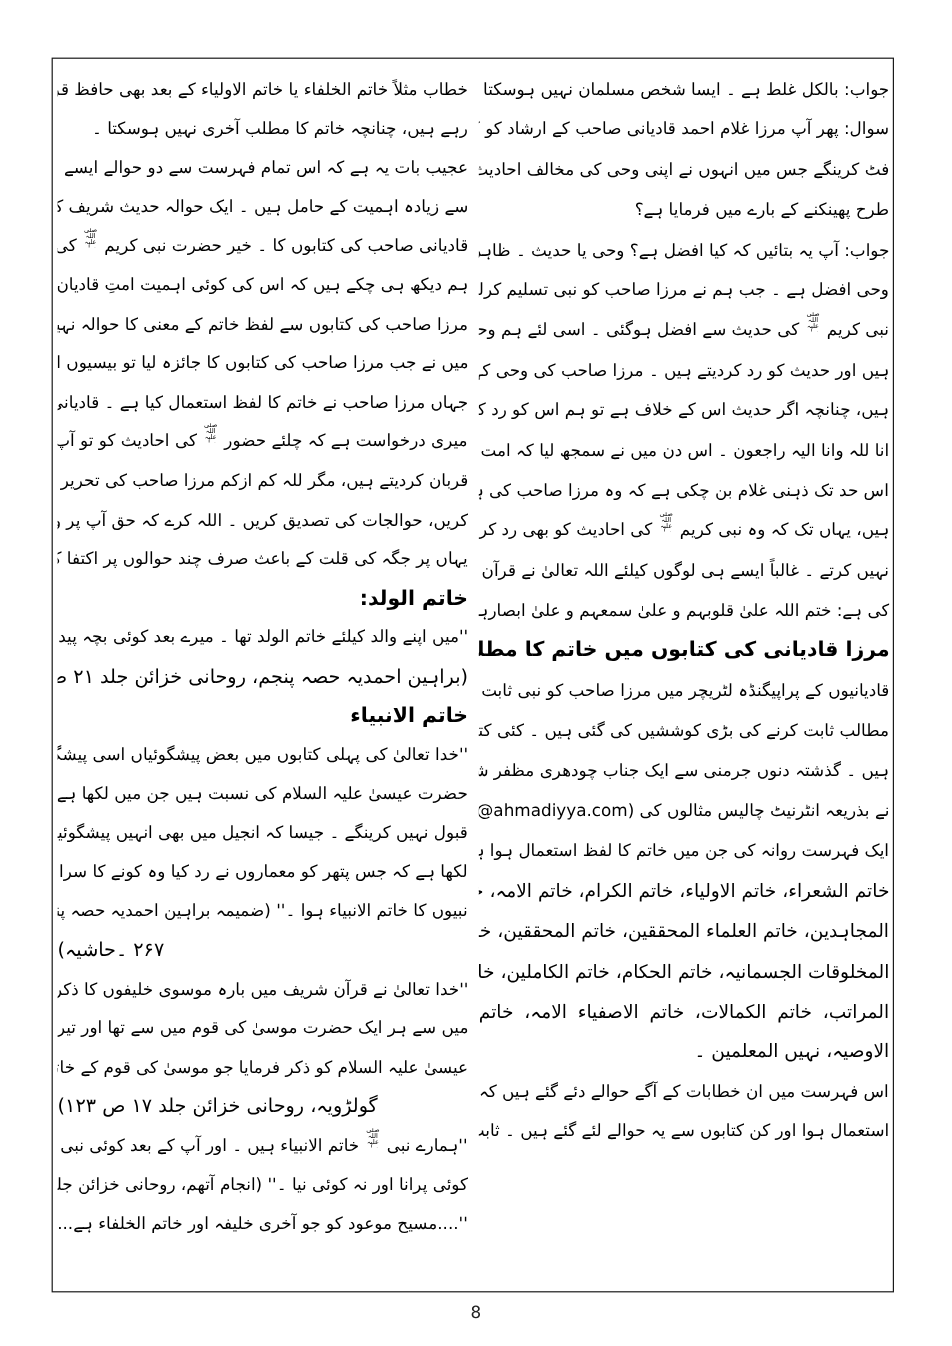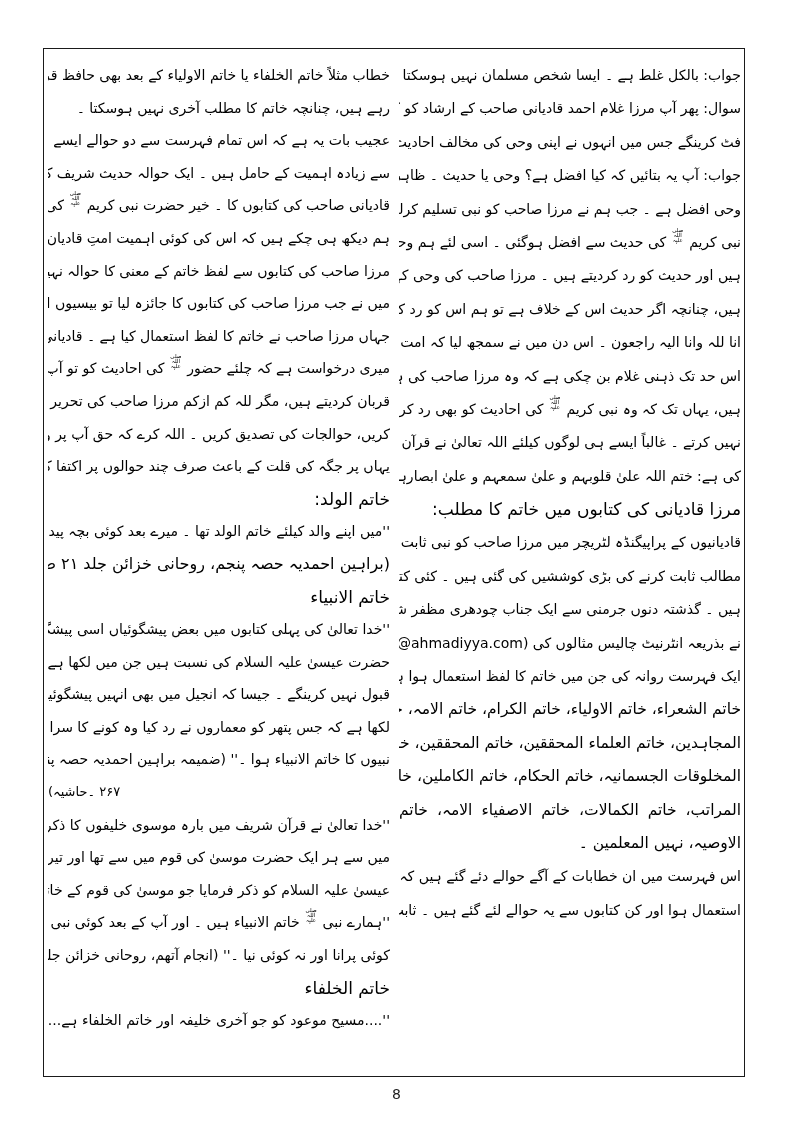--- a/index.html
+++ b/index.html
@@ -16,42 +16,43 @@
   .col{position:absolute;top:10px;direction:rtl;}
   .col-right{right:3px;width:342px;}
   .col-left{left:4px;width:342px;}
   .tline{
     height:33.4px;line-height:33.4px;font-size:14px;color:#000;
     white-space:nowrap;overflow:hidden;
     text-align:justify;text-align-last:justify;
   }
   .col-left .tline{height:32.6px;line-height:32.6px;}
   .tline.end{text-align:right;text-align-last:right;}
-  .tline.head{font-weight:normal;font-size:17px;text-align:right;text-align-last:right;}
+  .tline.head{font-weight:bold;font-size:17px;text-align:right;text-align-last:right;}
   .tline.list{font-size:15.5px;}
   .tline.ref{font-size:16px;text-align:center;text-align-last:center;}
-  .tline.ref-left{font-size:13px;text-align:center;text-align-last:left;direction:rtl;}
+  .tline.ref-left{font-size:16px;text-align:center;text-align-last:left;direction:rtl;}
   .saw{
     display:inline-block;width:14px;font-size:5.5px;line-height:5px;
     white-space:normal;vertical-align:3px;text-align:center;overflow:hidden;
     max-height:16px;
   }
   .footer-num{
     position:absolute;left:0;right:0;top:1086px;text-align:center;
     font-size:14px;color:#222;
   }
 </style>
 </head>
 <body>
 
 <div class="page-box">
   <div class="col col-right" id="col-right">
       <div class="tline">جواب: بالکل غلط ہے ۔ ایسا شخص مسلمان نہیں ہوسکتا ۔</div>
       <div class="tline">سوال: پھر آپ مرزا غلام احمد قادیانی صاحب کے ارشاد کو کس خانے میں</div>
       <div class="tline">فٹ کرینگے جس میں انہوں نے اپنی وحی کی مخالف احادیث کو ردی کی</div>
+      <div class="tline end">طرح پھینکنے کے بارے میں فرمایا ہے؟</div>
       <div class="tline">جواب: آپ یہ بتائیں کہ کیا افضل ہے؟ وحی یا حدیث ۔ ظاہر ہے کہ</div>
       <div class="tline">وحی افضل ہے ۔ جب ہم نے مرزا صاحب کو نبی تسلیم کرلیا تو اب انکی وحی</div>
       <div class="tline">نبی کریم <span class="saw">صلی اللہ علیہ وسلم</span> کی حدیث سے افضل ہوگئی ۔ اسی لئے ہم وحی کو لے لیتے</div>
       <div class="tline">ہیں اور حدیث کو رد کردیتے ہیں ۔ مرزا صاحب کی وحی کہتی ہے کہ وہ نبی</div>
       <div class="tline">ہیں، چنانچہ اگر حدیث اس کے خلاف ہے تو ہم اس کو رد کردیتے ہیں ۔''</div>
       <div class="tline">انا للہ وانا الیہ راجعون ۔ اس دن میں نے سمجھ لیا کہ امت قادیان مرزا صاحب کی</div>
       <div class="tline">اس حد تک ذہنی غلام بن چکی ہے کہ وہ مرزا صاحب کی ہر بات کو من و عن تسلیم کرتے</div>
       <div class="tline">ہیں، یہاں تک کہ وہ نبی کریم <span class="saw">صلی اللہ علیہ وسلم</span> کی احادیث کو بھی رد کرنے سے دریغ</div>
       <div class="tline">نہیں کرتے ۔ غالباً ایسے ہی لوگوں کیلئے اللہ تعالیٰ نے قرآن کریم میں یہ آیت نازل</div>
       <div class="tline end">کی ہے: ختم اللہ علیٰ قلوبہم و علیٰ سمعہم و علیٰ ابصارہم غشاوۃ ۔</div>
@@ -89,20 +90,20 @@
       <div class="tline head">خاتم الانبیاء</div>
       <div class="tline">''خدا تعالیٰ کی پہلی کتابوں میں بعض پیشگوئیاں اسی پیشگوئی کے ہم معنے</div>
       <div class="tline">حضرت عیسیٰ علیہ السلام کی نسبت ہیں جن میں لکھا ہے کہ یہودی ان کو</div>
       <div class="tline">قبول نہیں کرینگے ۔ جیسا کہ انجیل میں بھی انہیں پیشگوئیوں کے حوالہ سے</div>
       <div class="tline">لکھا ہے کہ جس پتھر کو معماروں نے رد کیا وہ کونے کا سرا ہوا ۔ یعنی اسرائیلی</div>
       <div class="tline">نبیوں کا خاتم الانبیاء ہوا ۔'' (ضمیمہ براہین احمدیہ حصہ پنجم، روحانی خزائن جلد ۲۱ ص</div>
       <div class="tline ref-left">۲۶۷ ۔حاشیہ)</div>
       <div class="tline">''خدا تعالیٰ نے قرآن شریف میں بارہ موسوی خلیفوں کا ذکر فرمایا جن</div>
       <div class="tline">میں سے ہر ایک حضرت موسیٰ کی قوم میں سے تھا اور تیرھواں حضرت</div>
       <div class="tline">عیسیٰ علیہ السلام کو ذکر فرمایا جو موسیٰ کی قوم کے خاتم الانبیاء تھا ۔'' (تحفہ</div>
+      <div class="tline ref-left">گولڑویہ، روحانی خزائن جلد ۱۷ ص ۱۲۳)</div>
       <div class="tline">''ہمارے نبی <span class="saw">صلی اللہ علیہ وسلم</span> خاتم الانبیاء ہیں ۔ اور آپ کے بعد کوئی نبی نہیں آئیگا ۔ نہ</div>
       <div class="tline end">کوئی پرانا اور نہ کوئی نیا ۔'' (انجام آتھم، روحانی خزائن جلد ۱۱ ص ۲۷)</div>
-      <div class="tline head">خاتم الخلفاء</div>
       <div class="tline">''....مسیح موعود کو جو آخری خلیفہ اور خاتم الخلفاء ہے....'' (حقیقت الوحی،</div>
     </div>
 </div>
 
 <div class="footer-num">8</div>
 
 </body></html>

